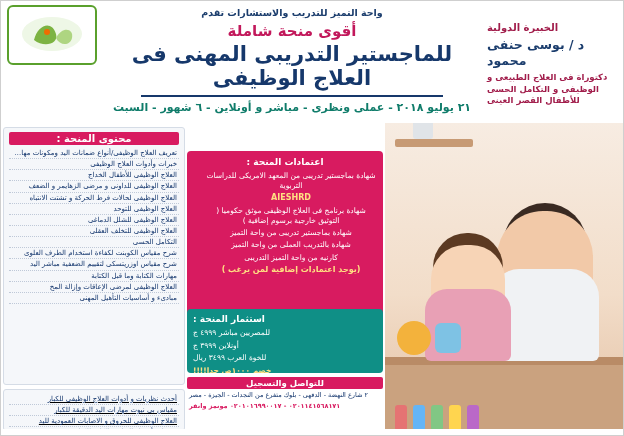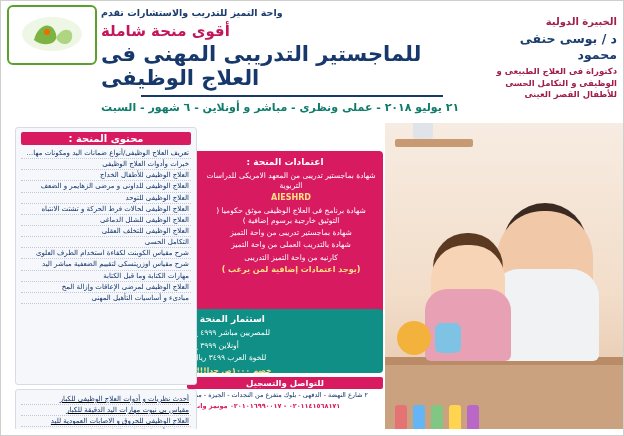--- a/index.html
+++ b/index.html
@@ -13,59 +13,59 @@
     position:absolute;top:0;right:0;left:0;height:122px;
     background:#ffffff;
   }
   .logo-box{
     position:absolute;top:4px;left:6px;width:86px;height:56px;
     border:2px solid #5aa02c;border-radius:6px;background:#ffffff;
     display:flex;align-items:center;justify-content:center;overflow:hidden;
   }
   .logo-box svg{display:block;}
   .head-center{
-    position:absolute;top:6px;right:140px;left:100px;text-align:left;
+    position:absolute;top:6px;right:140px;left:100px;text-align:center;
   }
   .line-presents{
     font-size:9.5px;color:#1b3d6d;font-weight:bold;margin-bottom:4px;
   }
   .line-grant{
     font-size:15px;color:#c2185b;font-weight:bold;margin-bottom:2px;
   }
   .line-title{
     font-size:21px;color:#16386b;font-weight:bold;letter-spacing:-.3px;
   }
   .rule{
     height:2px;background:#16386b;margin:5px 40px 4px 40px;
   }
   .line-date{
     font-size:11px;color:#0f7c6a;font-weight:bold;
   }
   
   .expert{
-    position:absolute;top:14px;right:6px;width:130px;text-align:right;
+    position:absolute;top:20px;right:6px;width:130px;text-align:left;
     line-height:1.35;
   }
   .expert .kicker{font-size:10px;color:#a11d4b;font-weight:bold;}
   .expert .name{font-size:12.5px;color:#1b3d6d;font-weight:bold;margin:2px 0;}
   .expert .sub{font-size:8.5px;color:#a11d4b;font-weight:bold;}
   
   .body{
     position:absolute;top:122px;right:0;left:0;bottom:0;
   }
   .photo{
     position:absolute;top:0;right:0;width:238px;bottom:0;
     background:linear-gradient(160deg,#f3e2d4 0%,#e9cbb4 40%,#dcb79c 100%);
     overflow:hidden;
   }
   .col-mid{
     position:absolute;top:0;right:238px;width:200px;bottom:0;
   }
   .col-left{
-    position:absolute;top:0;left:12px;width:186px;bottom:0;
+    position:absolute;top:0;left:0;width:186px;bottom:0;
   }
   .panel{
     position:absolute;border-radius:3px;box-sizing:border-box;
     padding:4px 5px;overflow:hidden;
   }
   .panel h4{
     margin:0 0 3px 0;text-align:center;font-size:10px;color:#ffffff;
     background:#d81b60;border-radius:2px;padding:1px 0;font-weight:bold;
   }
   .panel ul{margin:0;padding:0;list-style:none;}
@@ -210,22 +210,22 @@
     </div>
 
     <div class="col-left">
       <div class="panel content-panel">
         <h4>محتوى المنحة :</h4>
         <ul>
           <li>تعريف العلاج الوظيفى/أنواع ضمانات اليد ومكونات مهارة اليد</li>
           <li>خبرات وأدوات العلاج الوظيفى</li>
           <li>العلاج الوظيفى للأطفال الخداج</li>
           <li>العلاج الوظيفى للداونى و مرضى الزهايمر و الضعف</li>
+          <li>العلاج الوظيفى لحالات فرط الحركة و تشتت الانتباه</li>
           <li>العلاج الوظيفى للتوحد</li>
-          <li>العلاج الوظيفى لحالات فرط الحركة و تشتت الانتباه</li>
           <li>العلاج الوظيفى للشلل الدماغى</li>
           <li>العلاج الوظيفى للتخلف العقلى</li>
           <li>التكامل الحسى</li>
           <li>شرح مقياس الكوبنت لكفاءة استخدام الطرف العلوى</li>
           <li>شرح مقياس اوزريتسكى لتقييم الضعفية مباشر اليد</li>
           <li>مهارات الكتابة وما قبل الكتابة</li>
           <li>العلاج الوظيفى لمرضى الإعاقات وإزالة المخ</li>
           <li>مبادىء و أساسيات التأهيل المهنى</li>
         </ul>
       </div>

